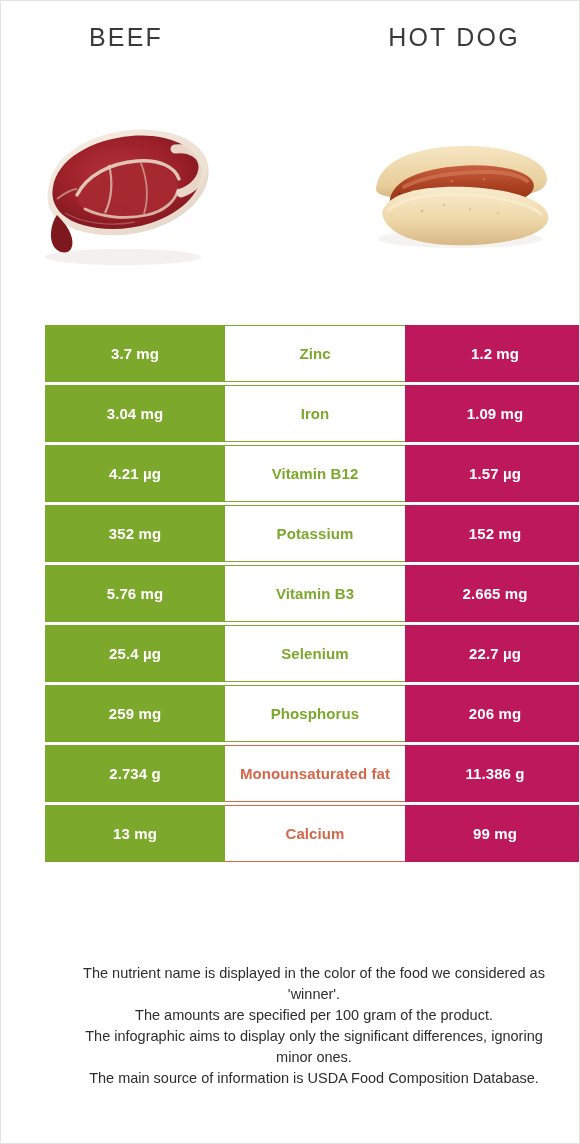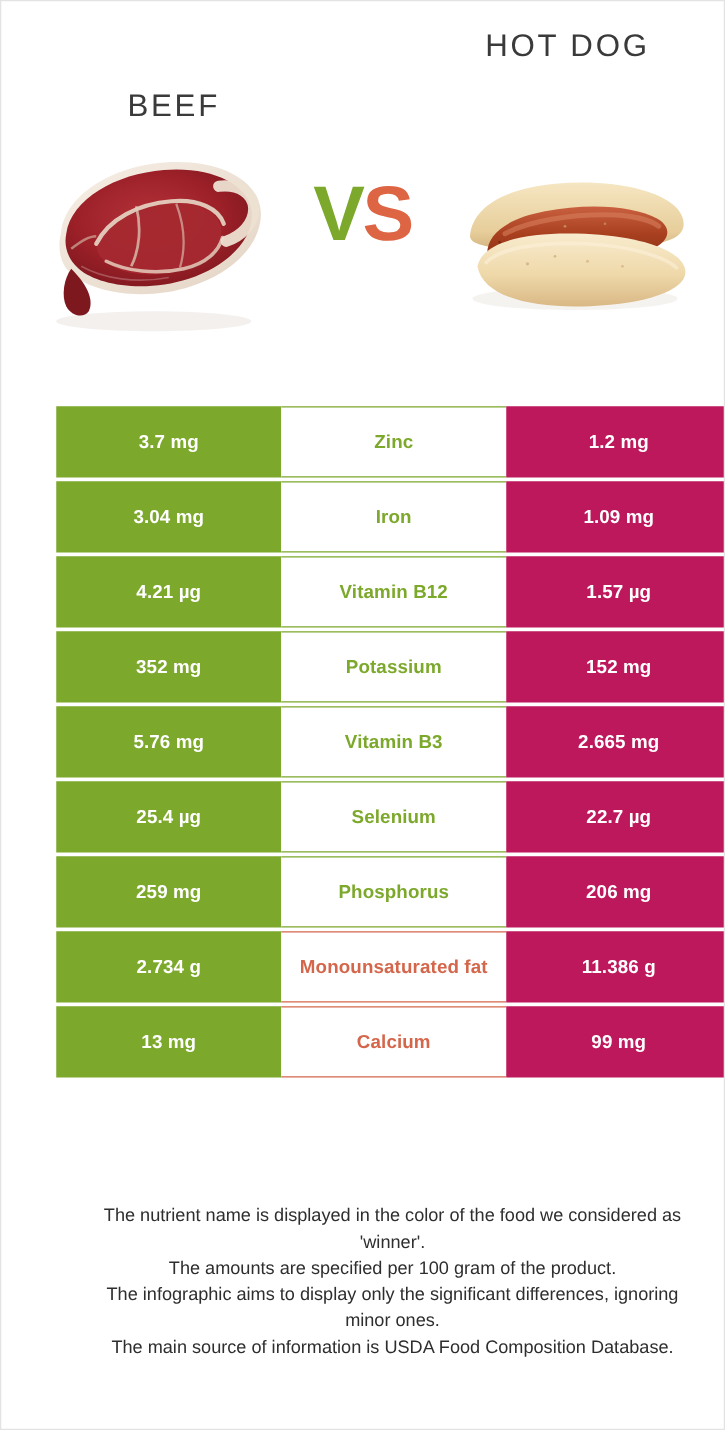--- a/index.html
+++ b/index.html
@@ -35,21 +35,21 @@
     position: absolute;
     top: 22px;
     font-family: "Liberation Sans", sans-serif;
     font-size: 25px;
     font-weight: 300;
     letter-spacing: 2.2px;
     color: #3a3a3a;
     text-align: center;
     white-space: nowrap;
   }
-  .title-left  { left: 13px;   width: 250px; margin-top: 48px; }
+  .title-left  { left: 0;   width: 250px; }
   .title-right { right: 0;  width: 250px; }
 
   .vs {
     position: absolute;
     left: 0;
     right: 0;
     top: 140px;
     text-align: center;
     font-family: "Liberation Sans", sans-serif;
     font-size: 62px;
@@ -213,23 +213,20 @@
         <path d="M36 122 C46 110 78 104 118 106 C152 108 180 116 190 126" fill="none" stroke="#FBF0D8" stroke-width="3" opacity=".6"></path>
         <circle cx="70" cy="122" r="1.3" fill="#CDA874" opacity=".7"></circle>
         <circle cx="92" cy="116" r="1.1" fill="#CDA874" opacity=".7"></circle>
         <circle cx="118" cy="120" r="1.2" fill="#CDA874" opacity=".6"></circle>
         <circle cx="146" cy="124" r="1.1" fill="#CDA874" opacity=".6"></circle>
         <circle cx="100" cy="92" r="1.1" fill="#D3B07B" opacity=".6"></circle>
         <circle cx="132" cy="90" r="1" fill="#D3B07B" opacity=".55"></circle>
       </svg>
     </div>
 
-    <div class="vs">
-      <span class="v">V</span><span class="s">S</span>
-    </div>
   </div>
 
   <div class="table" id="nutrient-table">
       <div class="row">
         <div class="cell cell-left">3.7 mg</div>
         <div class="cell cell-mid win-beef">Zinc</div>
         <div class="cell cell-right">1.2 mg</div>
       </div>
       <div class="row">
         <div class="cell cell-left">3.04 mg</div>

